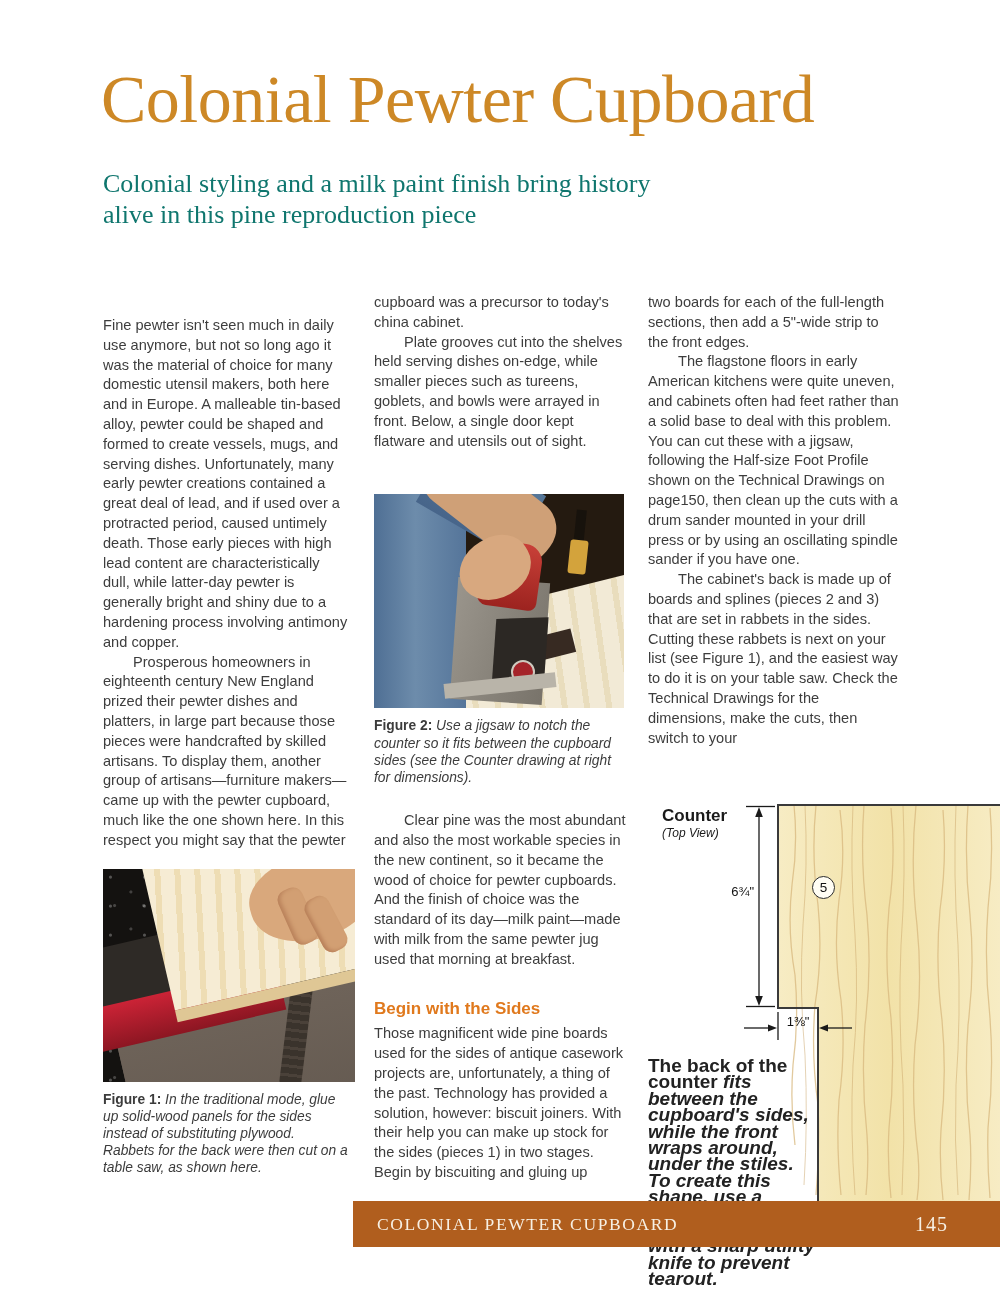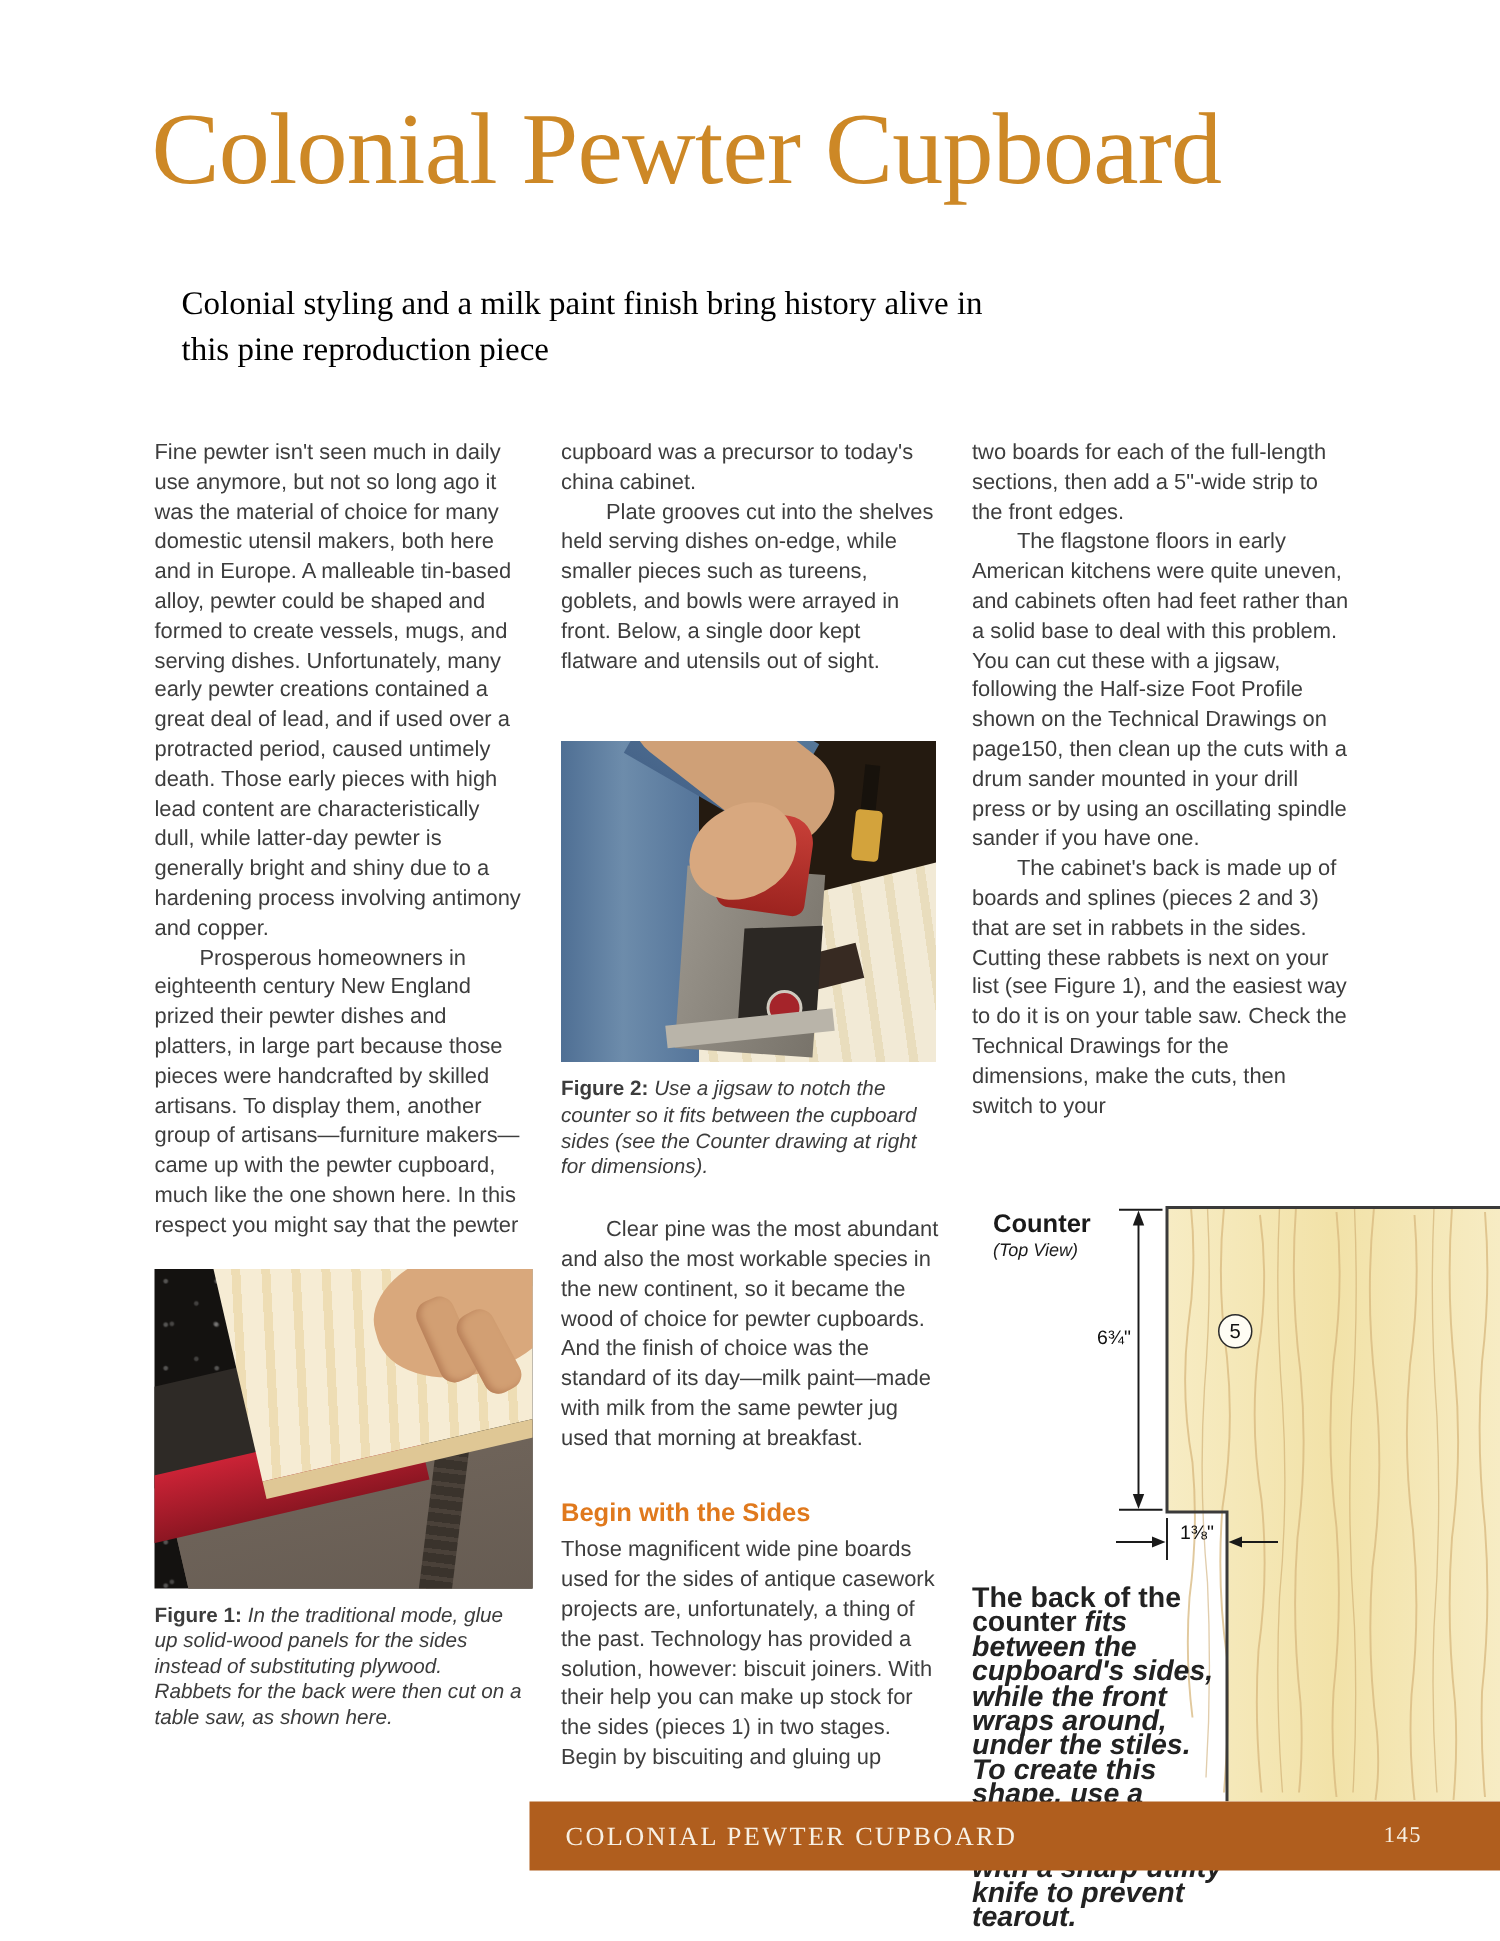--- a/index.html
+++ b/index.html
@@ -3,30 +3,30 @@
 <meta charset="utf-8">
 <style>
   html,body{margin:0;padding:0;background:#e8e8e8;}
   .page{position:relative;width:1000px;height:1294px;background:#ffffff;margin:0 auto;
         font-family:"Liberation Sans",sans-serif;color:#3d3d3d;overflow:hidden;}
 
   
   .title{position:absolute;left:101px;top:62px;width:860px;
          font-family:"Liberation Serif",serif;font-weight:400;font-size:68px;
          letter-spacing:-.5px;color:#cd8826;margin:0;line-height:1.1;}
-  .subtitle{position:absolute;left:103px;top:168px;width:570px;margin:18px;
-            font-family:"Liberation Serif",serif;font-size:22px;line-height:31px;color:#000000;}
+  .subtitle{position:absolute;left:103px;top:168px;width:570px;margin:0;
+            font-family:"Liberation Serif",serif;font-size:26px;line-height:31px;color:#0f766e;}
   .byline{position:absolute;left:103px;top:250px;margin:0;
           font-family:"Liberation Serif",serif;font-style:italic;font-size:27px;color:#c97b24;}
 
   
   .col{position:absolute;top:293px;font-size:14.6px;line-height:19.8px;}
   .col p{margin:0;}
   .col p.indent{text-indent:30px;}
-  .col1{left:103px;width:245px;}
+  .col1{left:103px;width:245px;margin-top:23px;}
   .col2{left:374px;width:252px;}
   .col3{left:648px;width:252px;}
   .sec-heading{font-size:17px;font-weight:bold;color:#e0791d;margin:29px 0 6px 0 !important;}
 
   
   .photo{position:relative;overflow:hidden;background:#141210;}
   .photo *{position:absolute;}
   .fig1{width:252px;height:213px;margin-top:18px;}
   .fig2{width:250px;height:214px;margin-top:43px;}
   .caption{margin-top:9px !important;font-size:13.8px;line-height:17.2px;font-style:italic;color:#3c3c3c;}
@@ -87,21 +87,21 @@
   .diag-caption{position:absolute;left:0;top:258px;width:172px;font-size:19px;line-height:16.4px;
     font-weight:bold;color:#222;}
   .diag-caption .lead{font-style:normal;}
   .diag-caption .rest{font-style:italic;}
 
   
   .footer{position:absolute;left:353px;top:1201px;width:647px;height:46px;background:#b05e1e;
     display:flex;align-items:center;justify-content:space-between;
     font-family:"Liberation Serif",serif;color:#f7f0e4;}
   .footer .article{padding-left:24px;font-size:17.5px;letter-spacing:1.6px;}
-  .footer .pageno{padding-right:52px;font-size:15px;letter-spacing:1px;}
+  .footer .pageno{padding-right:52px;font-size:20px;letter-spacing:1px;}
 </style>
 </head>
 <body>
 
 <div class="page">
 
   <h1 class="title">Colonial Pewter Cupboard</h1>
   <p class="subtitle">Colonial styling and a milk paint finish bring history alive in this pine reproduction piece</p>
 
   <div class="col col1">

